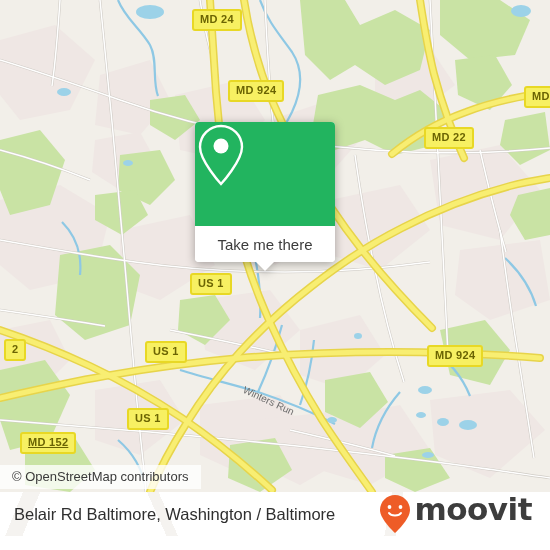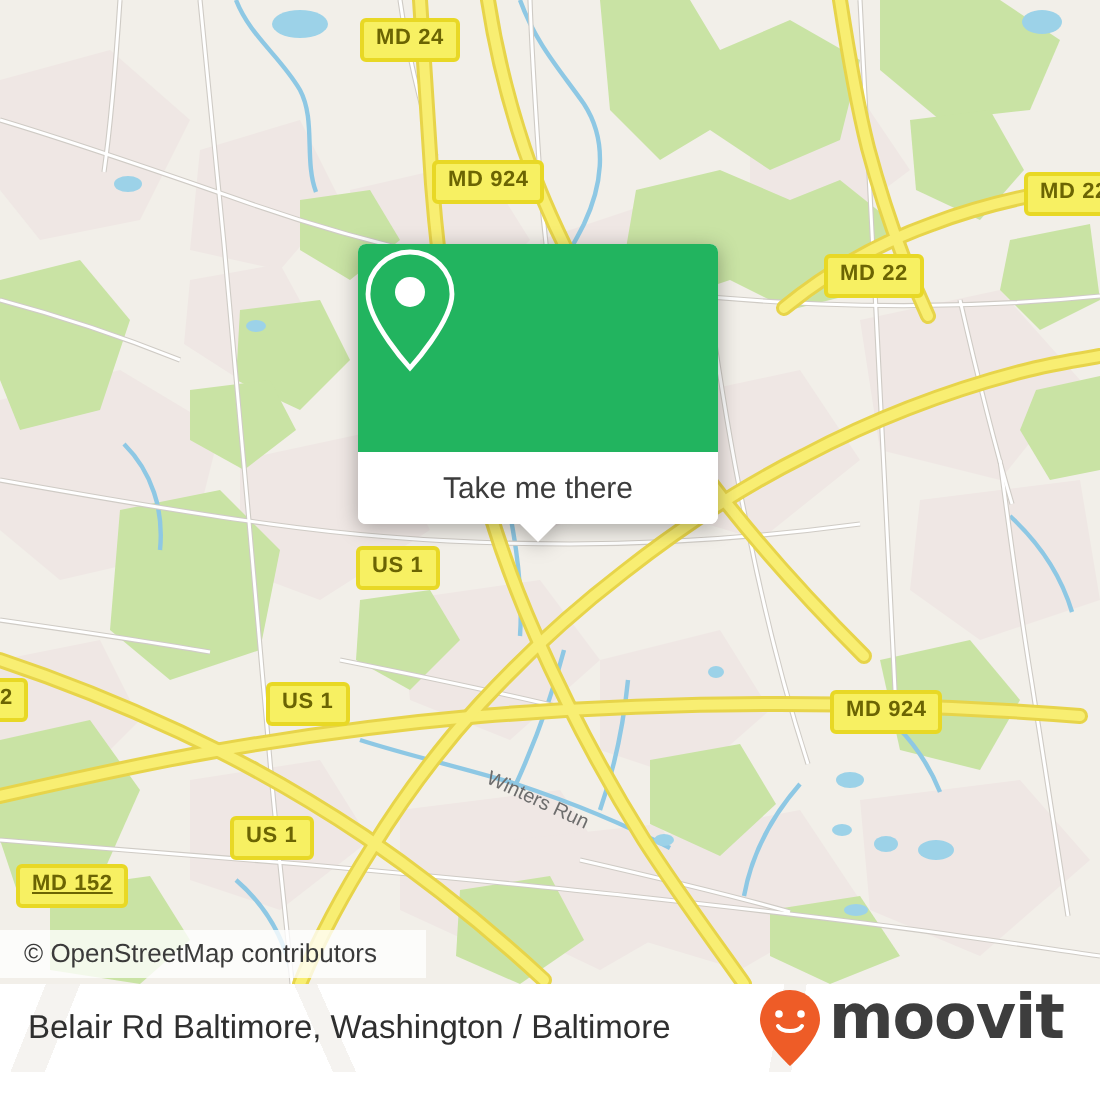--- a/index.html
+++ b/index.html
@@ -31,36 +31,37 @@
     border:2px solid #e8d825;
     border-radius:3px;
     color:#6b6403;
     font-size:11px;
     font-weight:bold;
     letter-spacing:.3px;
     line-height:1;
     padding:3px 6px 4px 6px;
     white-space:nowrap;
     font-family:"Liberation Sans", sans-serif;
+    margin-left:12px;
   }
 
   
   .stream-label {
     position:absolute;
     color:#6d6d6d;
     font-size:10px;
     font-family:"Liberation Sans", sans-serif;
     white-space:nowrap;
   }
 
   
   #popup {
     position:absolute;
-    left:179px; top:122px;
-    width:180px;
+    left:195px; top:122px;
+    width:140px;
     filter:drop-shadow(0 2px 5px rgba(0,0,0,.32));
   }
   #popup-inner {
     background:#ffffff;
     border-radius:4px;
     overflow:hidden;
   }
   #popup-header {
     height:104px;
     background:#22b45f;
@@ -89,21 +90,21 @@
     border-left:9px solid transparent;
     border-right:9px solid transparent;
     border-top:9px solid #ffffff;
   }
 
   
   #attribution {
     position:absolute;
     left:0; top:465px;
     background:rgba(255,255,255,.78);
-    padding:4px 24px 5px 12px;
+    padding:4px 12px 5px 12px;
     color:#3a3a3a;
     font-size:13px;
     font-family:"Liberation Sans", sans-serif;
     white-space:nowrap;
   }
 
   
   #bottom-bar {
     position:absolute;
     left:0; top:492px;

